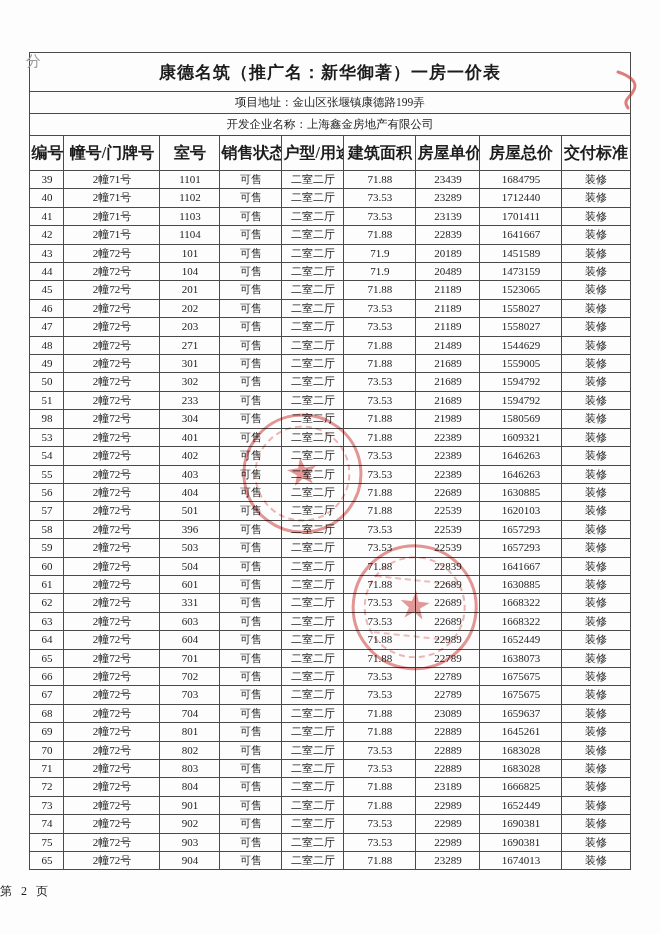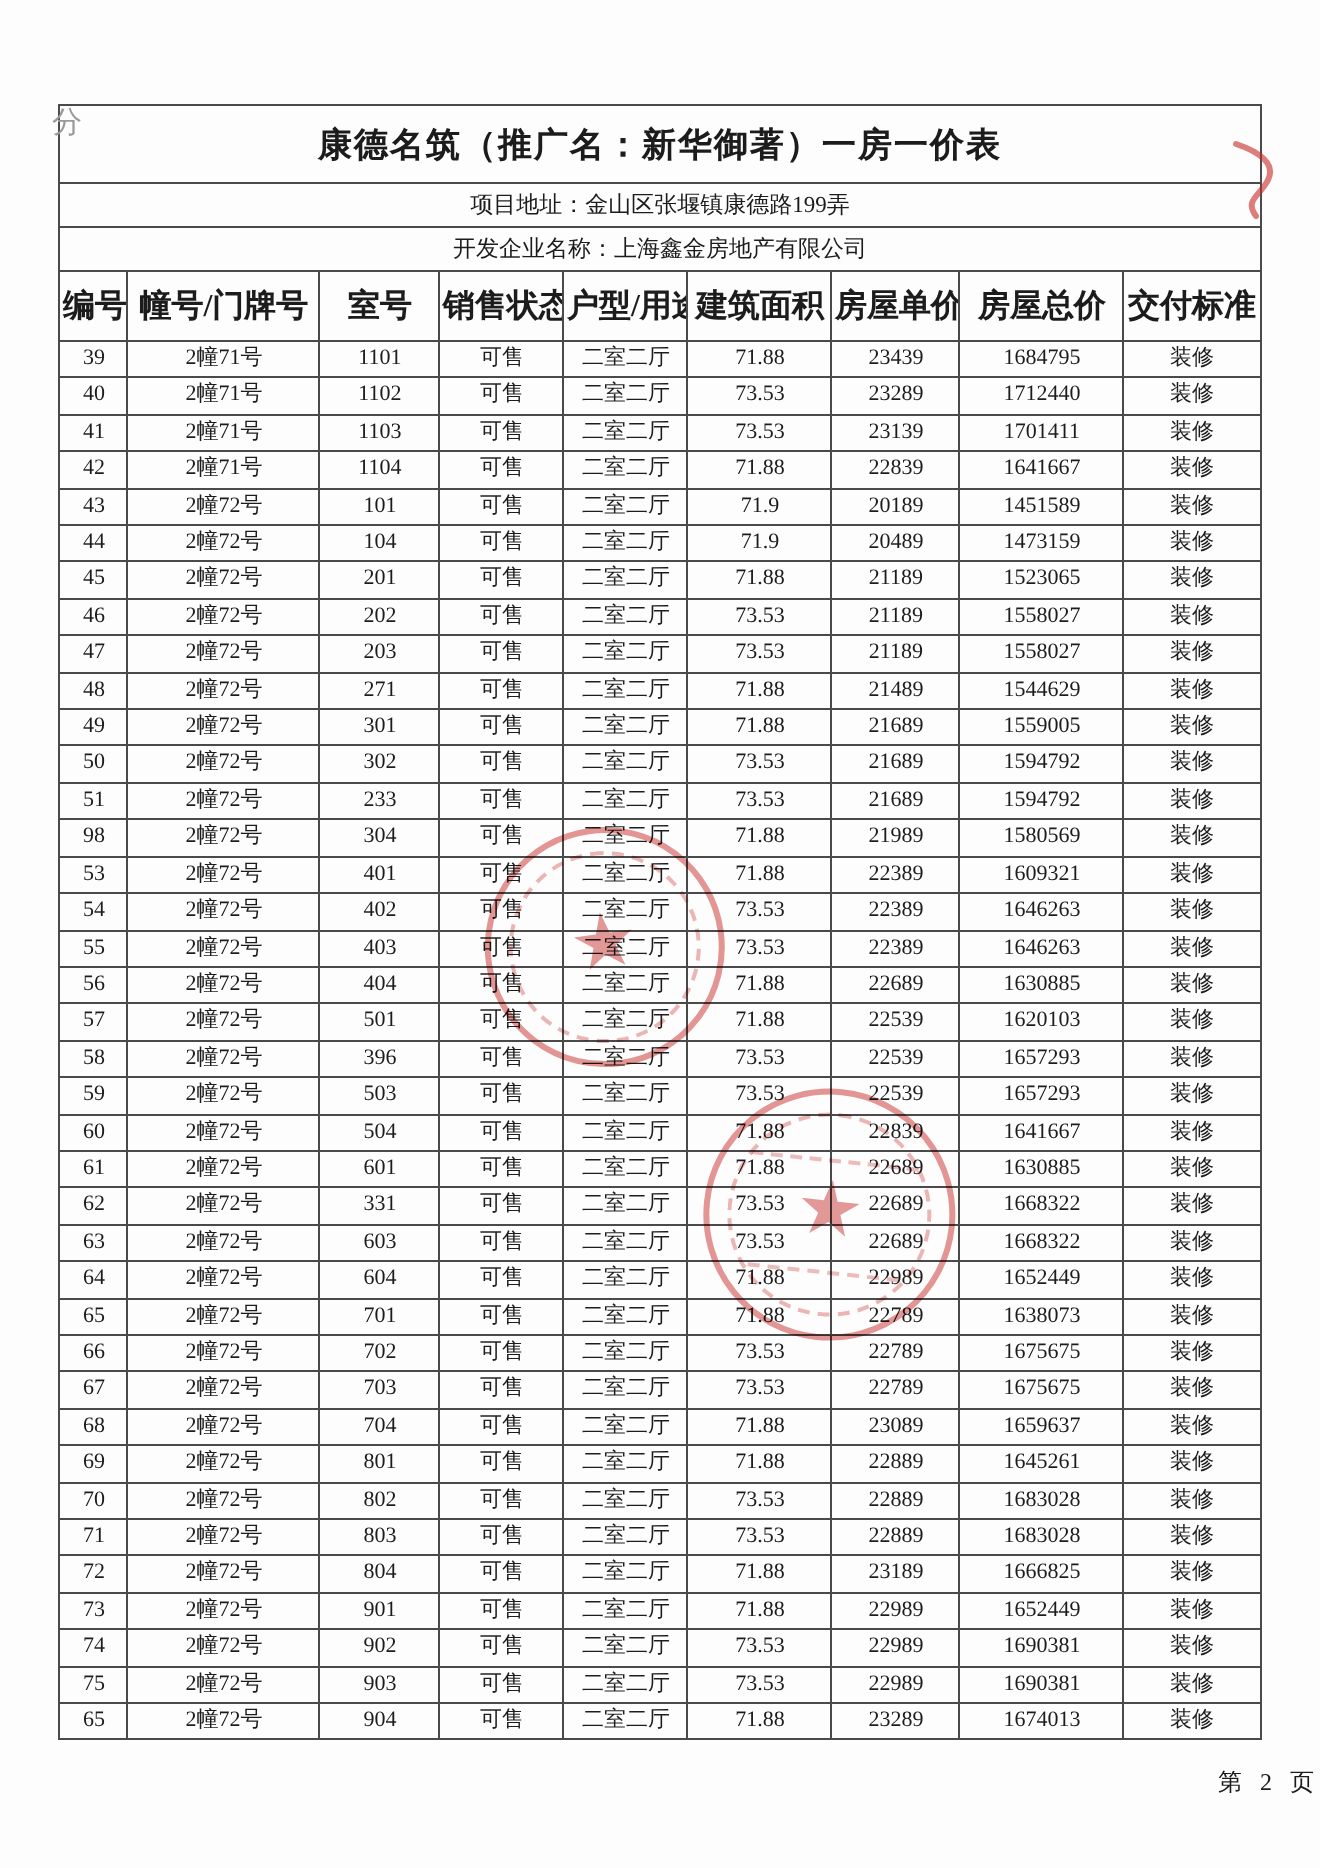--- a/index.html
+++ b/index.html
@@ -33,21 +33,21 @@
   }
   .header-row th{
     font-size:16px;font-weight:bold;height:34px;
   }
   .price-table tbody td{
     font-size:11px;height:17.4px;line-height:17.4px;
   }
 
   
   .page-footer{
-    text-align:right;font-size:12px;margin-top:13px;letter-spacing:3px;
+    text-align:left;font-size:12px;margin-top:13px;letter-spacing:3px;
   }
 
   
   .stamp{
     position:absolute;pointer-events:none;mix-blend-mode:multiply;opacity:.8;z-index:5;
   }
   .stamp .ring{
     width:100%;height:100%;border-radius:50%;
     border:3.5px solid rgba(198,42,36,.62);position:relative;
   }

